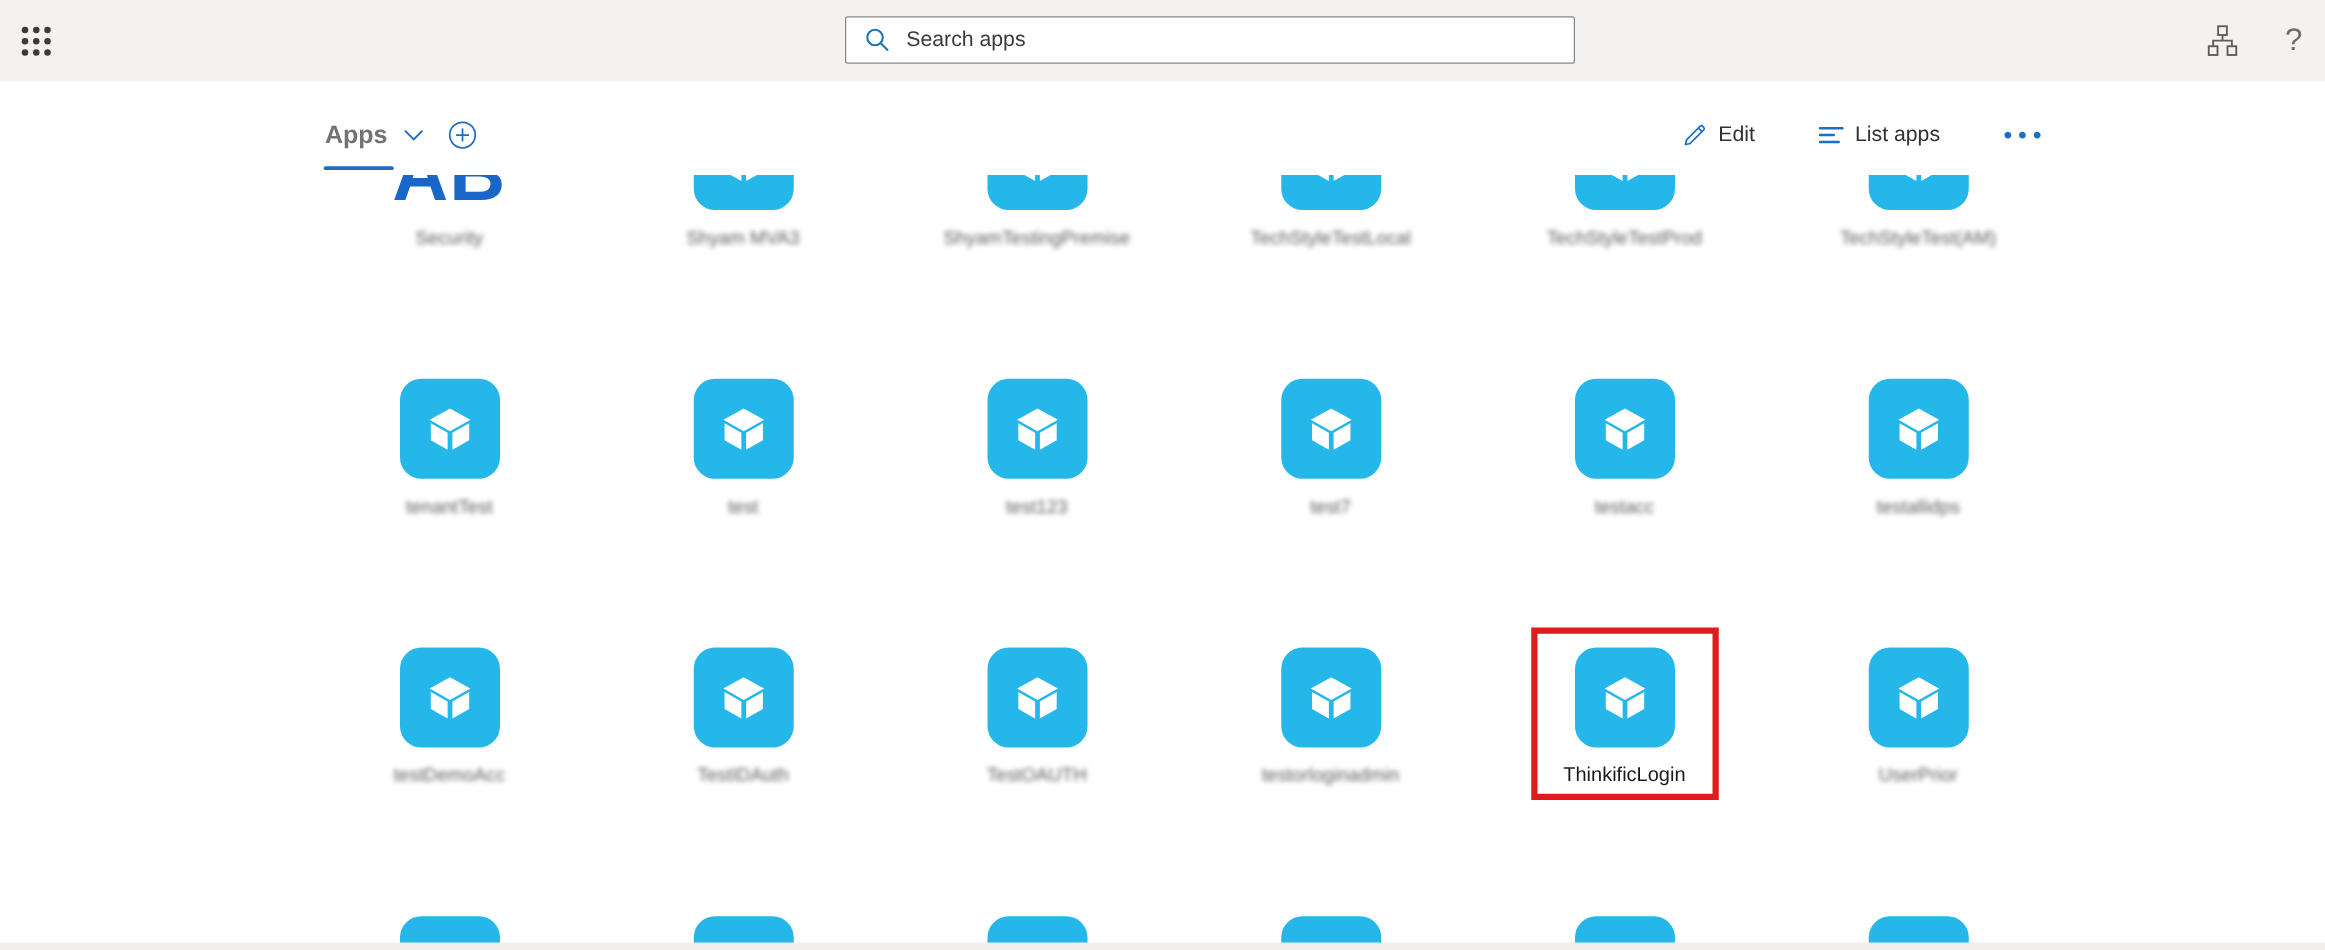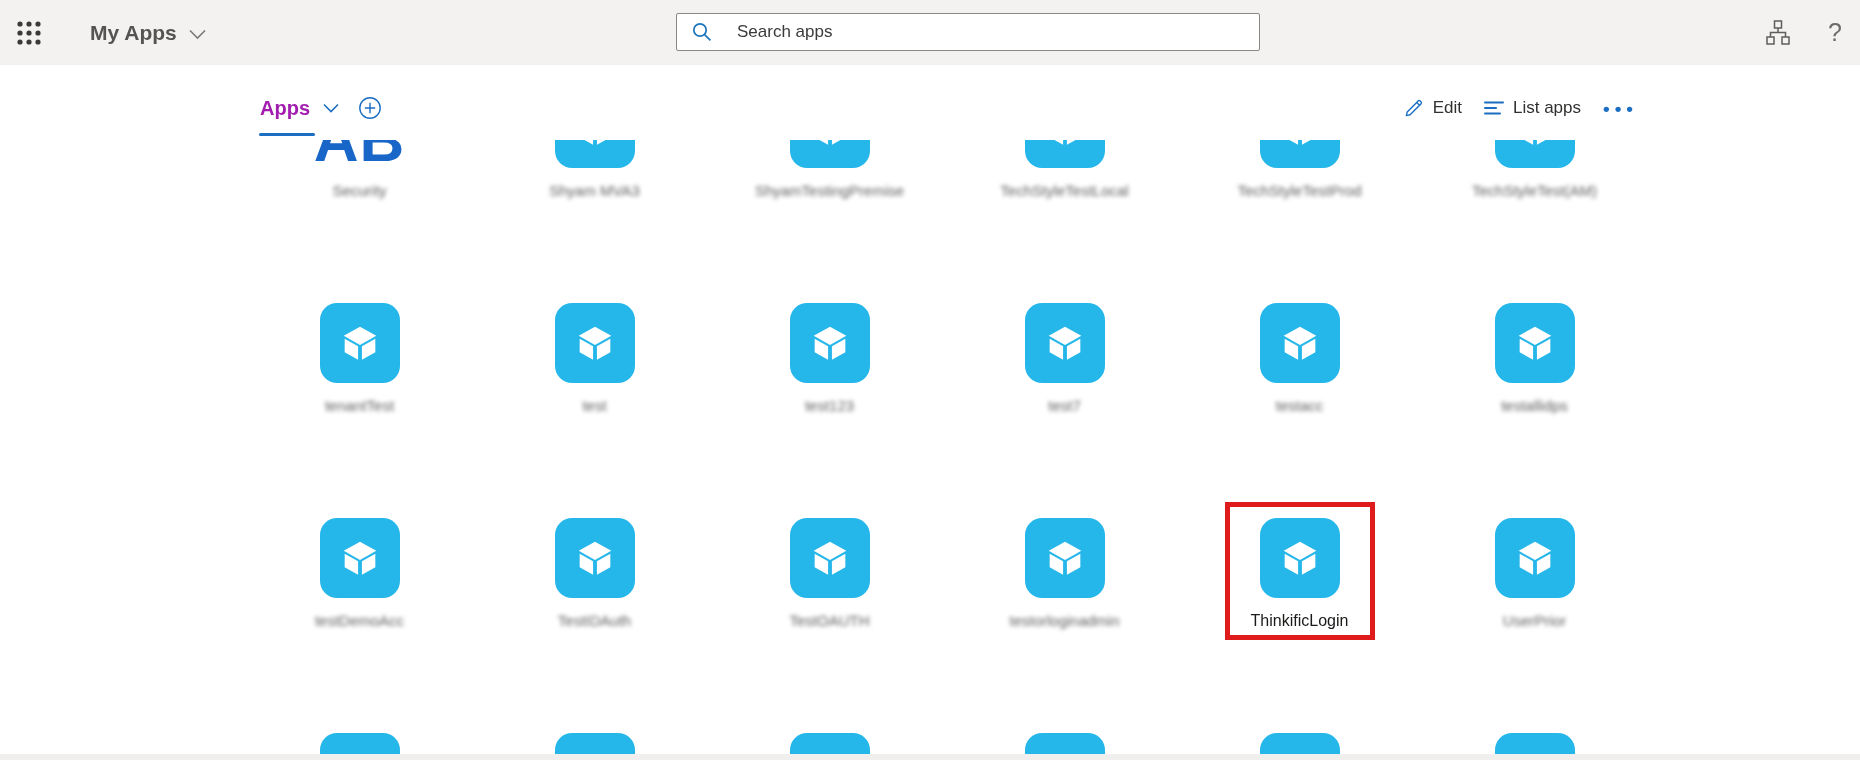--- a/index.html
+++ b/index.html
@@ -26,48 +26,48 @@
     cursor:pointer;
   }
   .topbar-title {
     position:absolute; left:90px; top:0; height:65px;
     display:flex; align-items:center; gap:12px;
     font-size:21px; font-weight:600; color:#555453; cursor:pointer;
   }
   .search-box {
     position:absolute; left:676px; top:13px; width:584px; height:38px;
     background:#ffffff; border:1px solid #8a8886; border-radius:2px;
-    display:flex; align-items:center; padding:0 14px; gap:24px;
+    display:flex; align-items:center; padding:0 14px; gap:12px;
   }
   .search-box input {
     border:none; outline:none; flex:1; font-size:17px; color:#333;
     font-family:"Liberation Sans", sans-serif; background:transparent;
   }
   .search-box input::placeholder { color:#3b3a39; opacity:1; }
   .topbar-right {
     position:absolute; right:18px; top:0; height:65px;
     display:flex; align-items:center; gap:36px;
   }
   .help-icon {
     font-size:25px; color:#6b6b6b; font-weight:400; cursor:pointer;
   }
 
   
   .apps-tab {
     position:absolute; left:260px; top:96px;
     display:flex; align-items:center; gap:13px;
   }
-  .apps-tab .tab-label { font-size:20px; font-weight:600; color:#a21caf; cursor:pointer; }
+  .apps-tab .tab-label { font-size:20px; font-weight:600; color:#737373; cursor:pointer; }
   .tab-underline {
     position:absolute; left:259px; top:133px; width:56px; height:3px;
     background:var(--accent); border-radius:2px;
   }
   .view-controls {
     position:absolute; top:98px; right:222px;
-    display:flex; align-items:center; gap:22px;
+    display:flex; align-items:center; gap:51px;
     font-size:17px; color:#323130;
   }
   .view-btn { display:flex; align-items:center; gap:9px; cursor:pointer; }
   .more-btn {
     color:var(--accent); font-size:19px; font-weight:700; letter-spacing:5px;
     cursor:pointer; line-height:1;
   }
 
   
   .apps-viewport {
@@ -126,28 +126,20 @@
         <circle cx="4" cy="13" r="2.6"></circle>
           <circle cx="13" cy="13" r="2.6"></circle>
           <circle cx="22" cy="13" r="2.6"></circle>
         <circle cx="4" cy="22" r="2.6"></circle>
           <circle cx="13" cy="22" r="2.6"></circle>
           <circle cx="22" cy="22" r="2.6"></circle>
       </g>
     </svg>
   </div>
 
-  <div class="topbar-title">
-    <span>My Apps</span>
-    <span>
-      <svg width="17" height="11" viewBox="0 0 17 11">
-        <path d="M1 1.5 L8.5 9 L16 1.5" fill="none" stroke="#7a7a7a" stroke-width="1.6"></path>
-      </svg>
-    </span>
-  </div>
 
   <div class="search-box">
     <span style="display:flex;">
       <svg width="22" height="22" viewBox="0 0 22 22">
         <circle cx="9" cy="9" r="6.2" fill="none" stroke="#1b75bc" stroke-width="1.7"></circle>
         <line x1="13.6" y1="13.6" x2="19.4" y2="19.4" stroke="#1b75bc" stroke-width="1.7"></line>
       </svg>
     </span>
     <input type="text" placeholder="Search apps" style="">
   </div>

